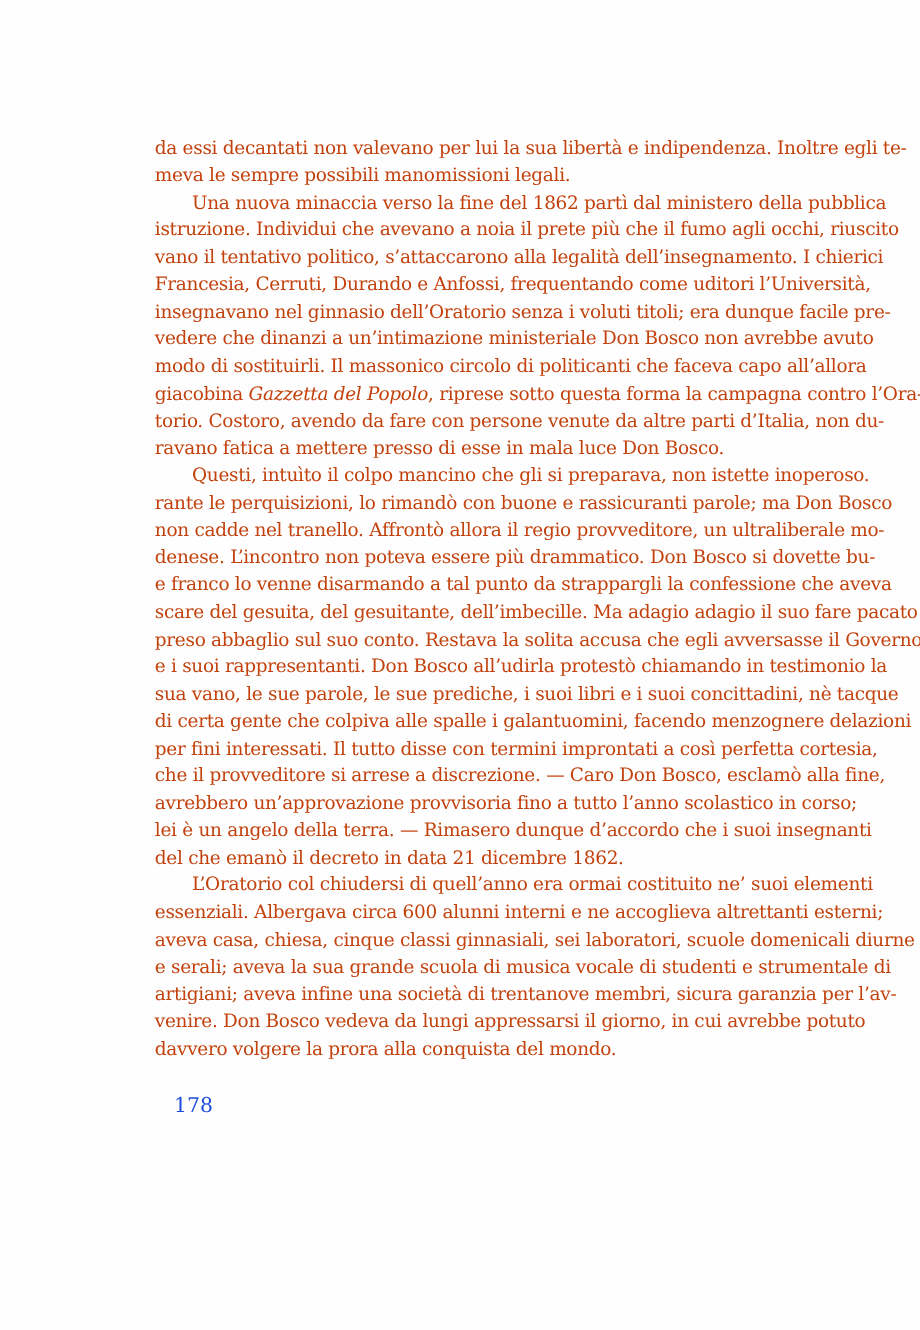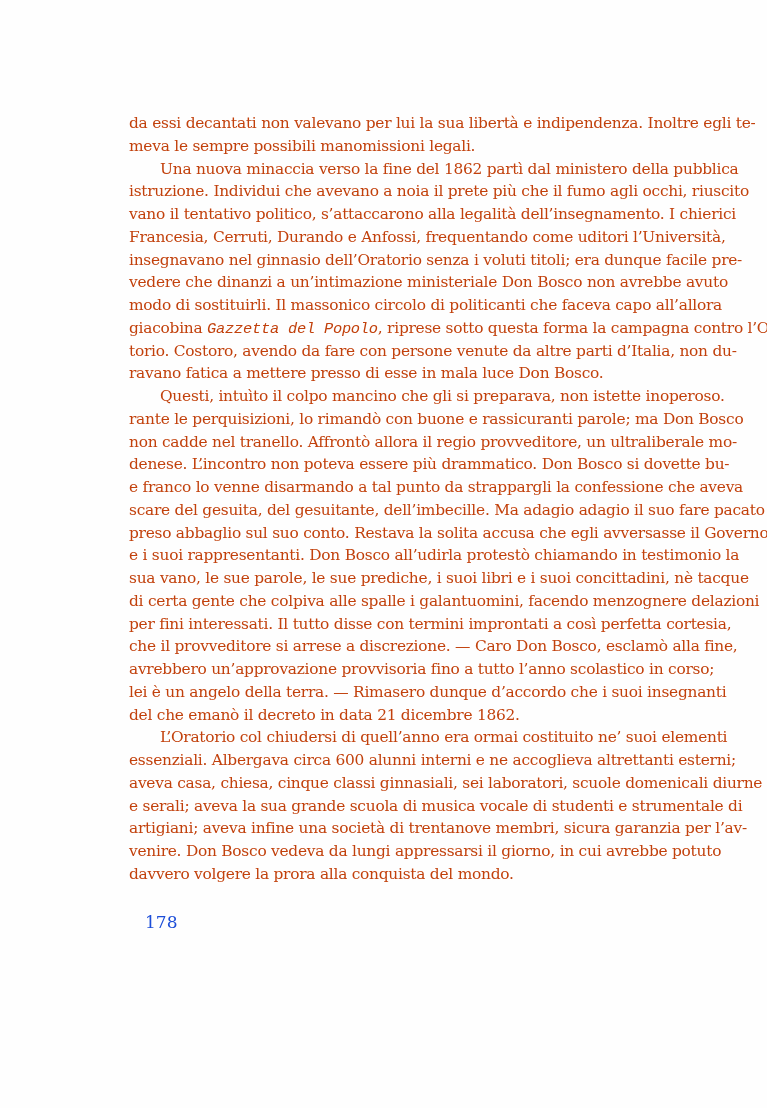--- a/index.html
+++ b/index.html
@@ -17,21 +17,21 @@
     text-align: justify; text-align-last: justify;
     letter-spacing: -0.25px;
   }
   .line.last { text-align-last: left; }
   .line.indent { padding-left: 31px; }
   .page-number {
     position: absolute; left: 145px; top: 912px;
     font-family: "DejaVu Serif", "Liberation Serif", serif;
     font-size: 17px; color: #1d4ed8;
   }
-  .italic { font-style: italic; font-family: Liberation Mono, monospace; }
+  .italic { font-style: italic; }
 </style>
 </head>
 <body>
 
 <div class="page">
   <div class="text-block" id="text-block">
       <div class="line">da essi decantati non valevano per lui la sua libertà e indipendenza. Inoltre egli te-</div>
       <div class="line last">meva le sempre possibili manomissioni legali.</div>
       <div class="line indent">Una nuova minaccia verso la fine del 1862 partì dal ministero della pubblica</div>
       <div class="line">istruzione. Individui che avevano a noia il prete più che il fumo agli occhi, riuscito</div>

